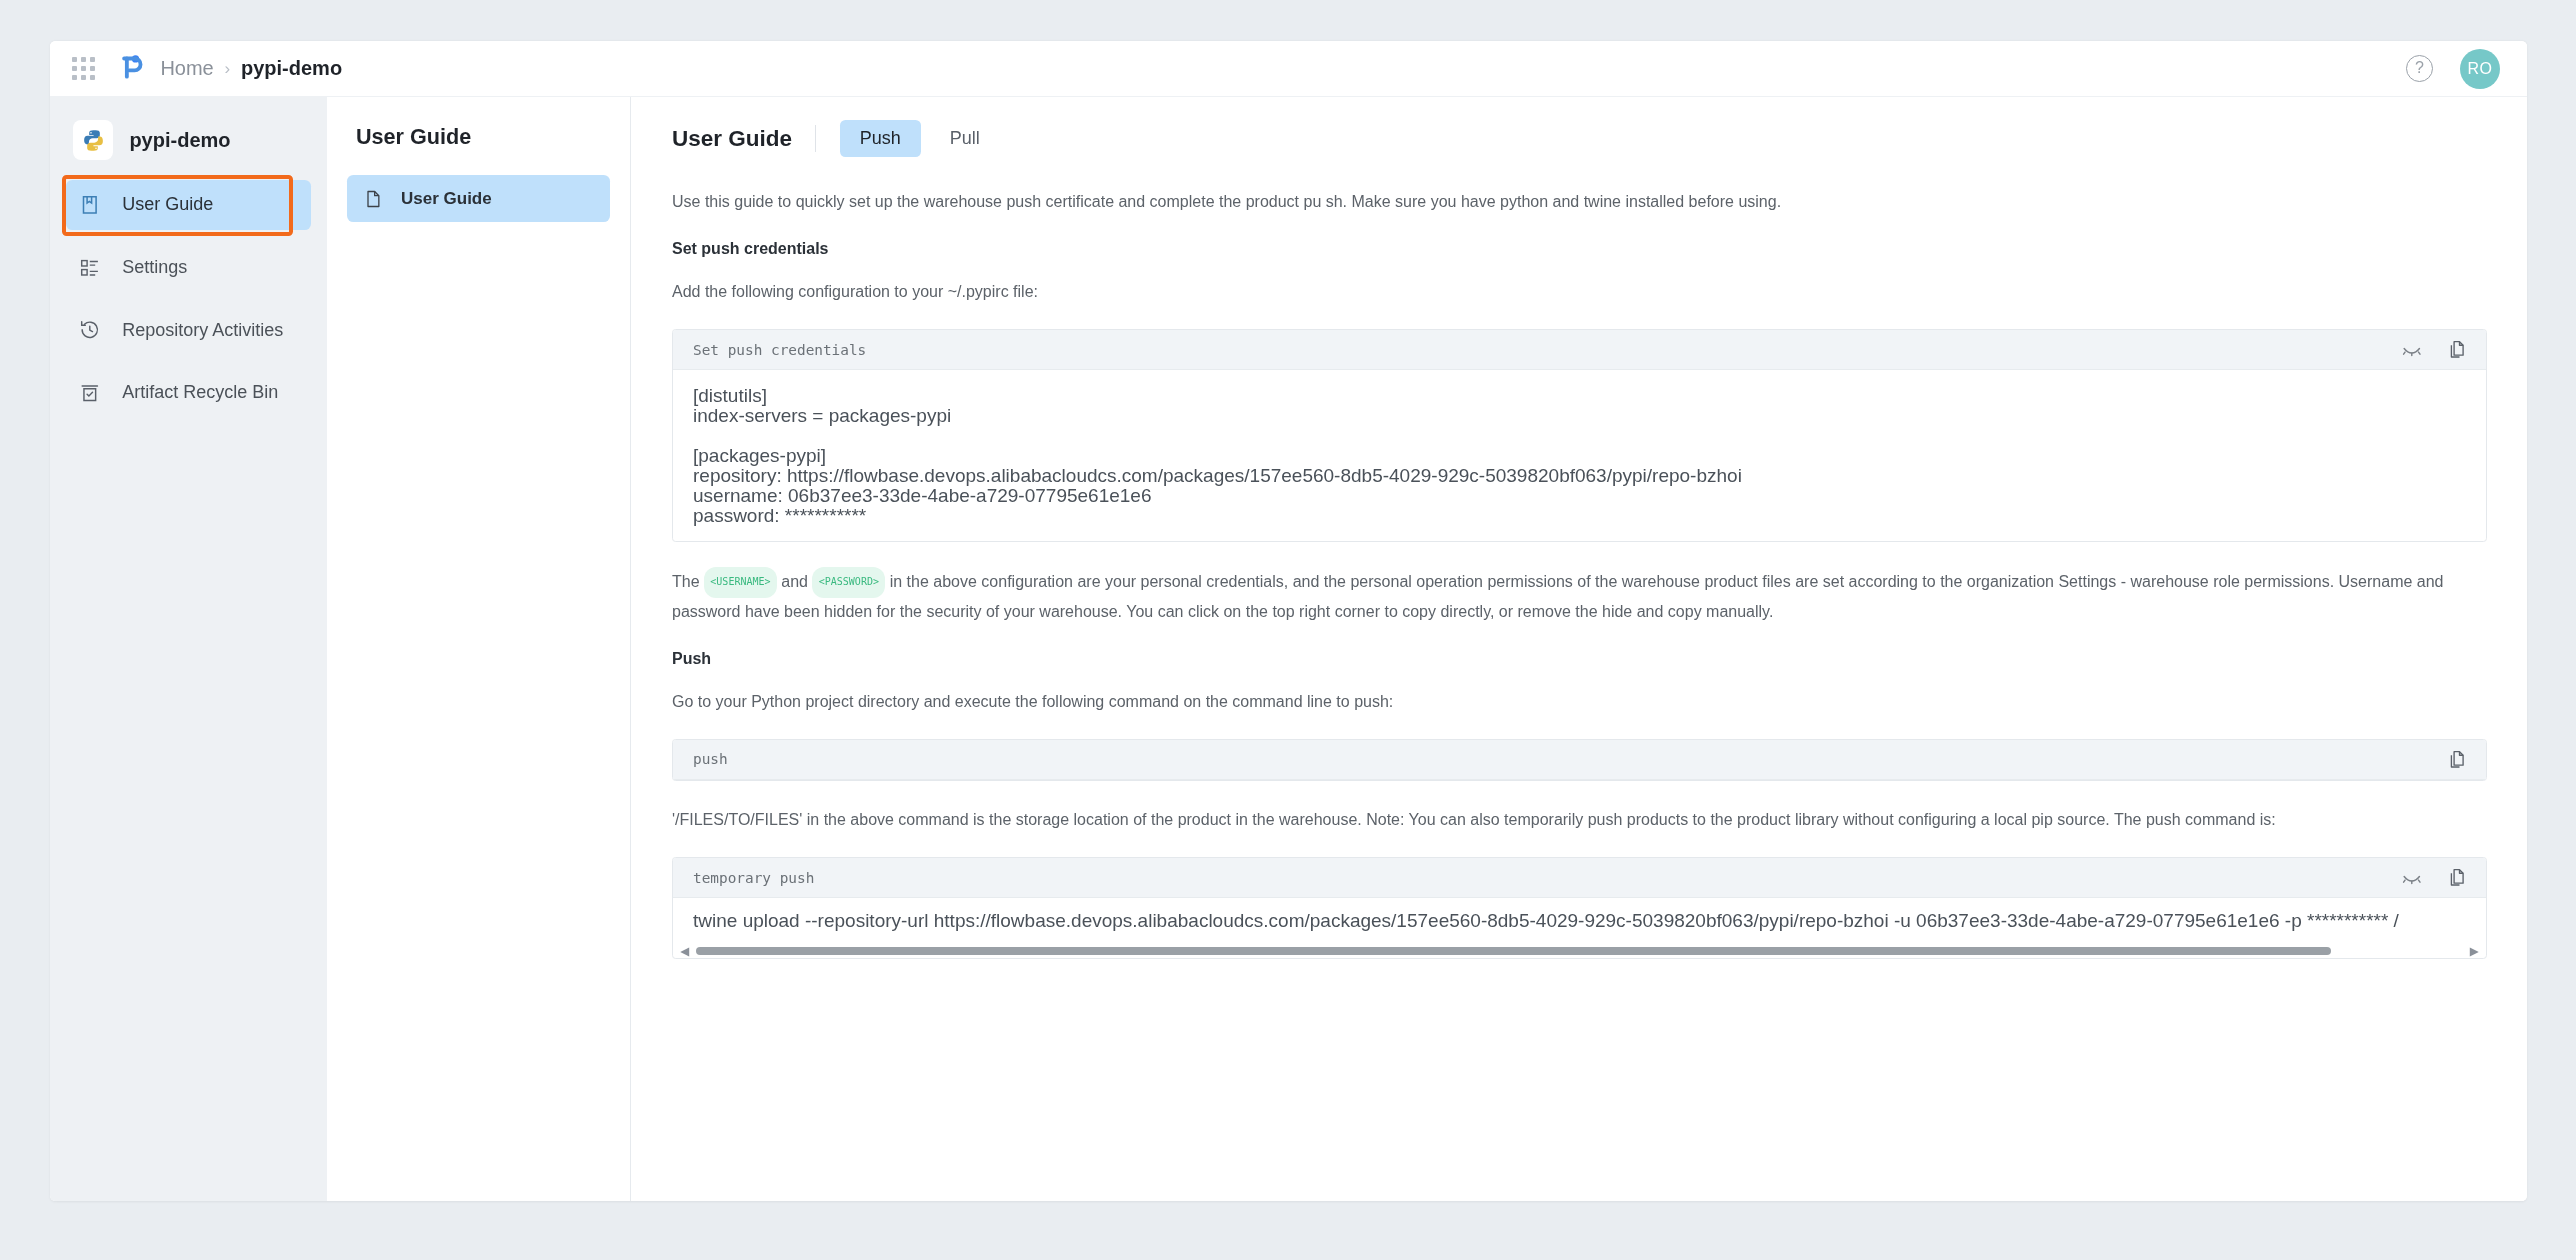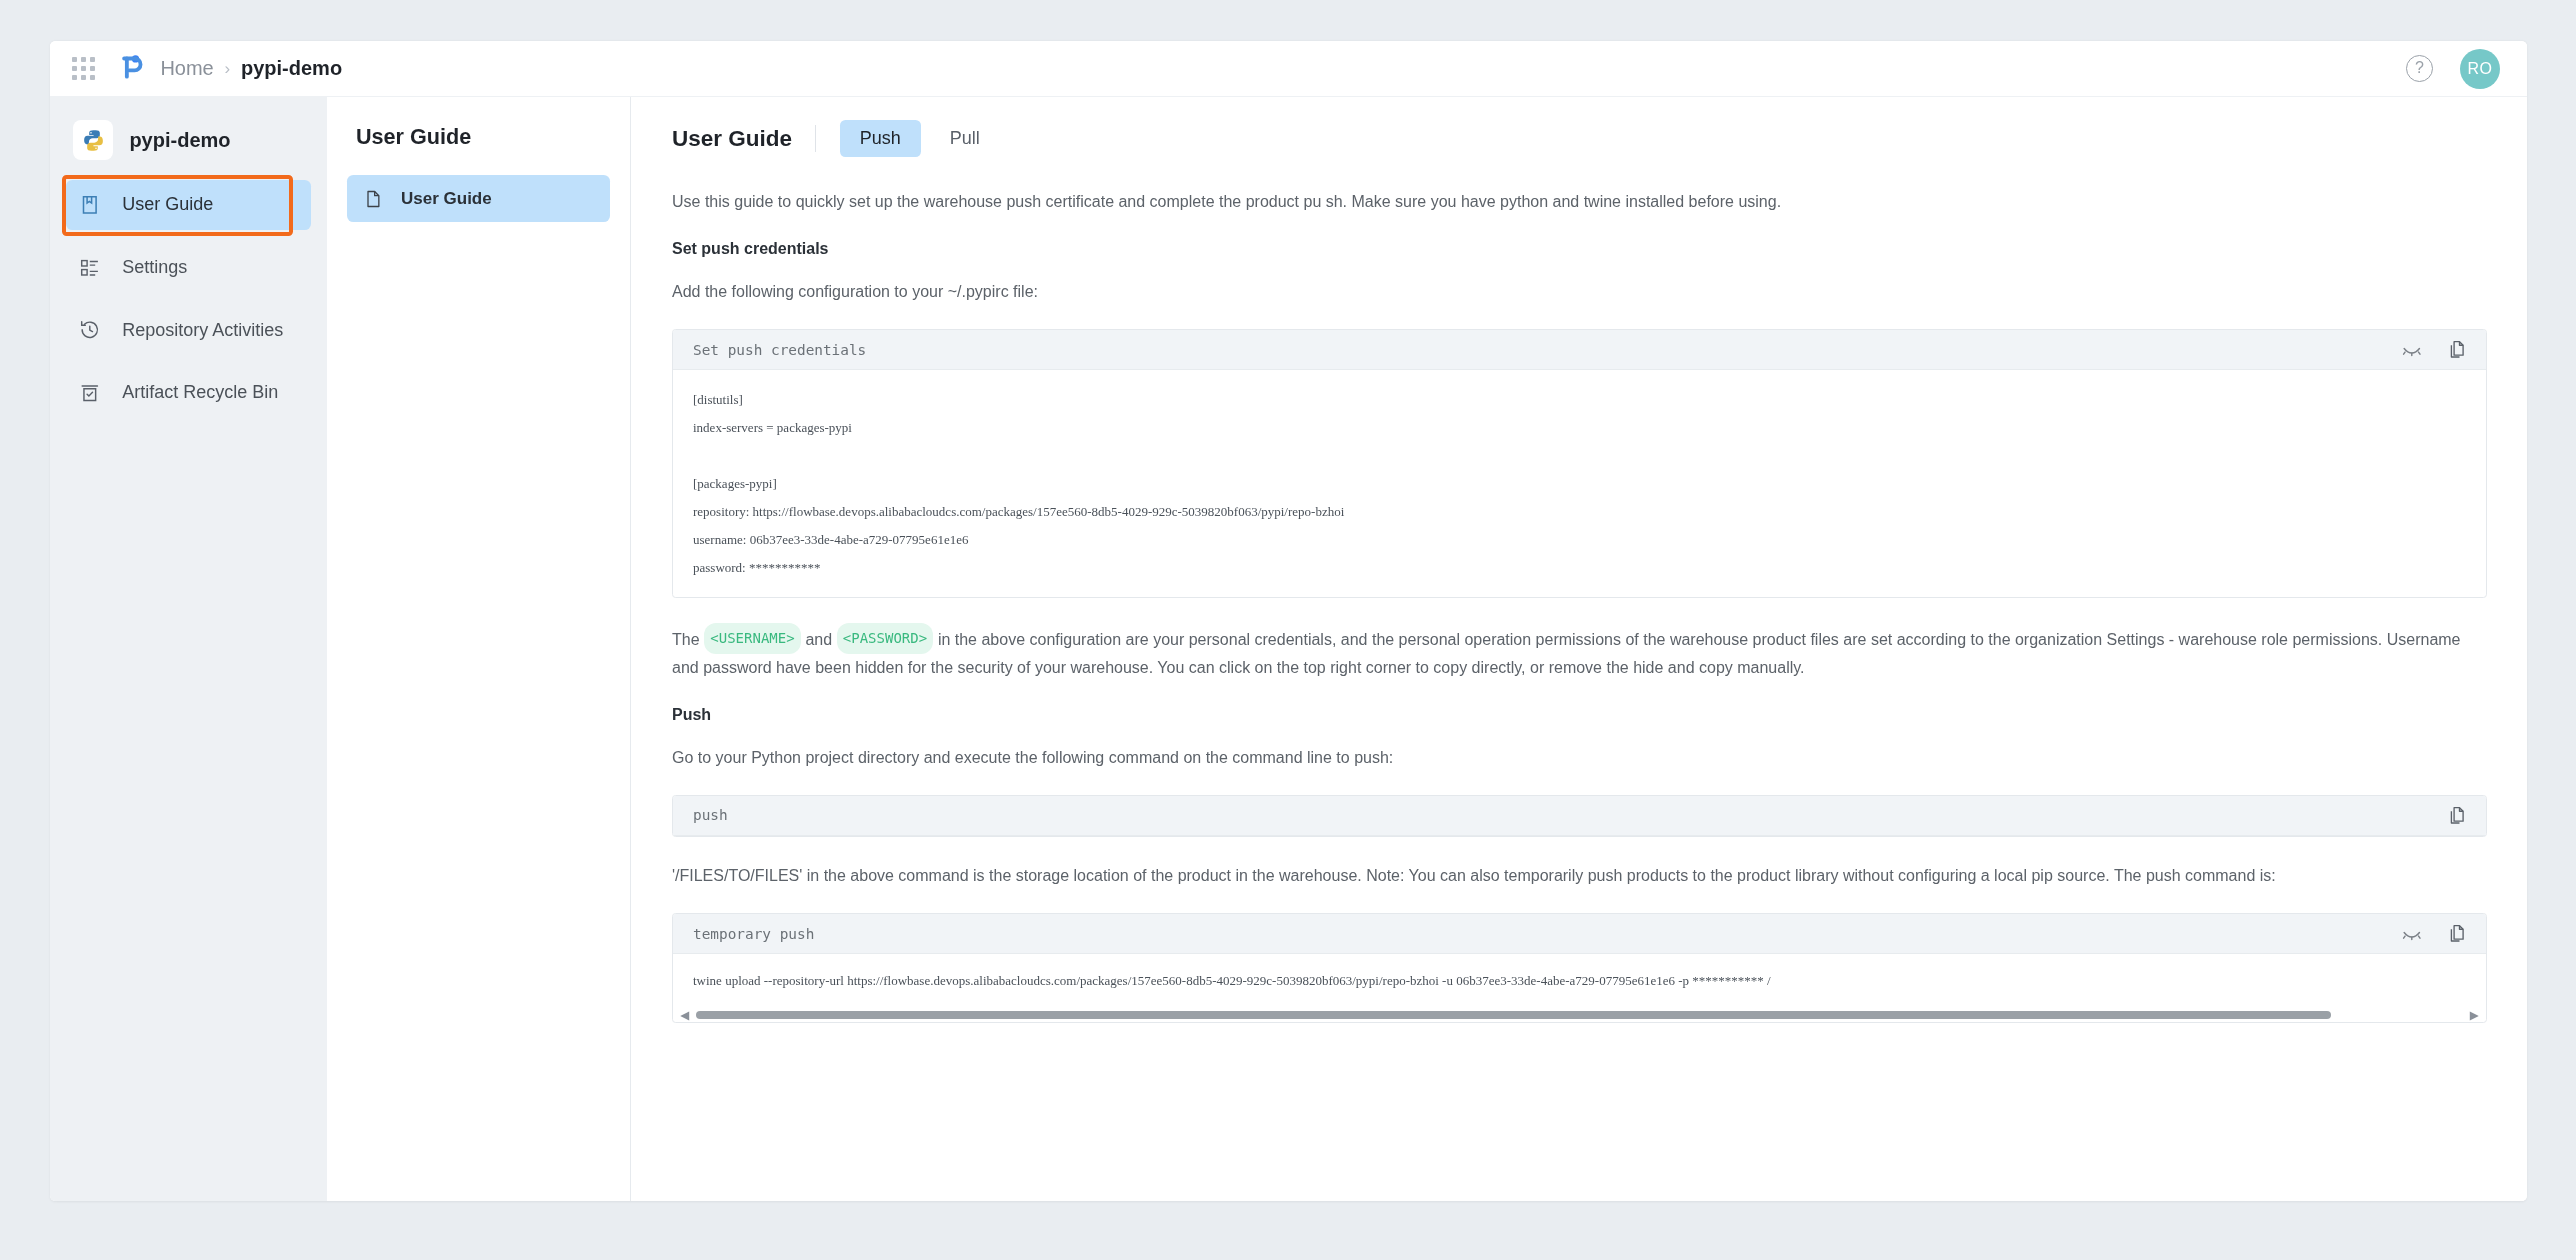--- a/index.html
+++ b/index.html
@@ -157,23 +157,23 @@
     display: flex; align-items: center;
     padding: 0 18px 0 20px;
     font-family: "DejaVu Sans Mono", monospace;
     font-size: 14.4px; color: #6b7177;
     border-bottom: 0.9px solid #e7ebee;
   }
   .code-head .spacer { flex: 1 1 auto; }
   .code-head .act { margin-left: 23.4px; display:flex; align-items:center; }
   .code-body {
     padding: 16px 20px 14.4px 20px;
-    font-family: Liberation Serif, serif;
-    font-size: 13px; color: #4a5159;
-    line-height: 28px;
+    font-family: Liberation Sans, sans-serif;
+    font-size: 19px; color: #4a5159;
+    line-height: 20px;
     white-space: pre;
     overflow: hidden;
   }
   .code-body.oneline { padding: 12.6px 20px 12.6px 20px; }
   .code-scroll-wrap { position: relative; }
   .hscroll {
     height: 14.4px; position: relative;
     display: flex; align-items: center;
     padding: 0 7.2px;
   }
@@ -181,21 +181,21 @@
     height: 8px; background: #9aa0a6; border-radius: 4.5px;
     margin: 0 7.2px;
   }
   .hscroll .arr { color: #8a9099; font-size: 11.7px; line-height: 1; }
 
   .tag {
     display: inline-block;
     background: #e4f7ee;
     color: #39b97f;
     font-family: "DejaVu Sans Mono", monospace;
-    font-size: 14px;
+    font-size: 10px;
     padding: 1.8px 6.3px;
     border-radius: 12px;
     vertical-align: 0.9px;
   }
   svg { display: block; }
 </style>
 </head>
 <body>
 
 <div class="app">

